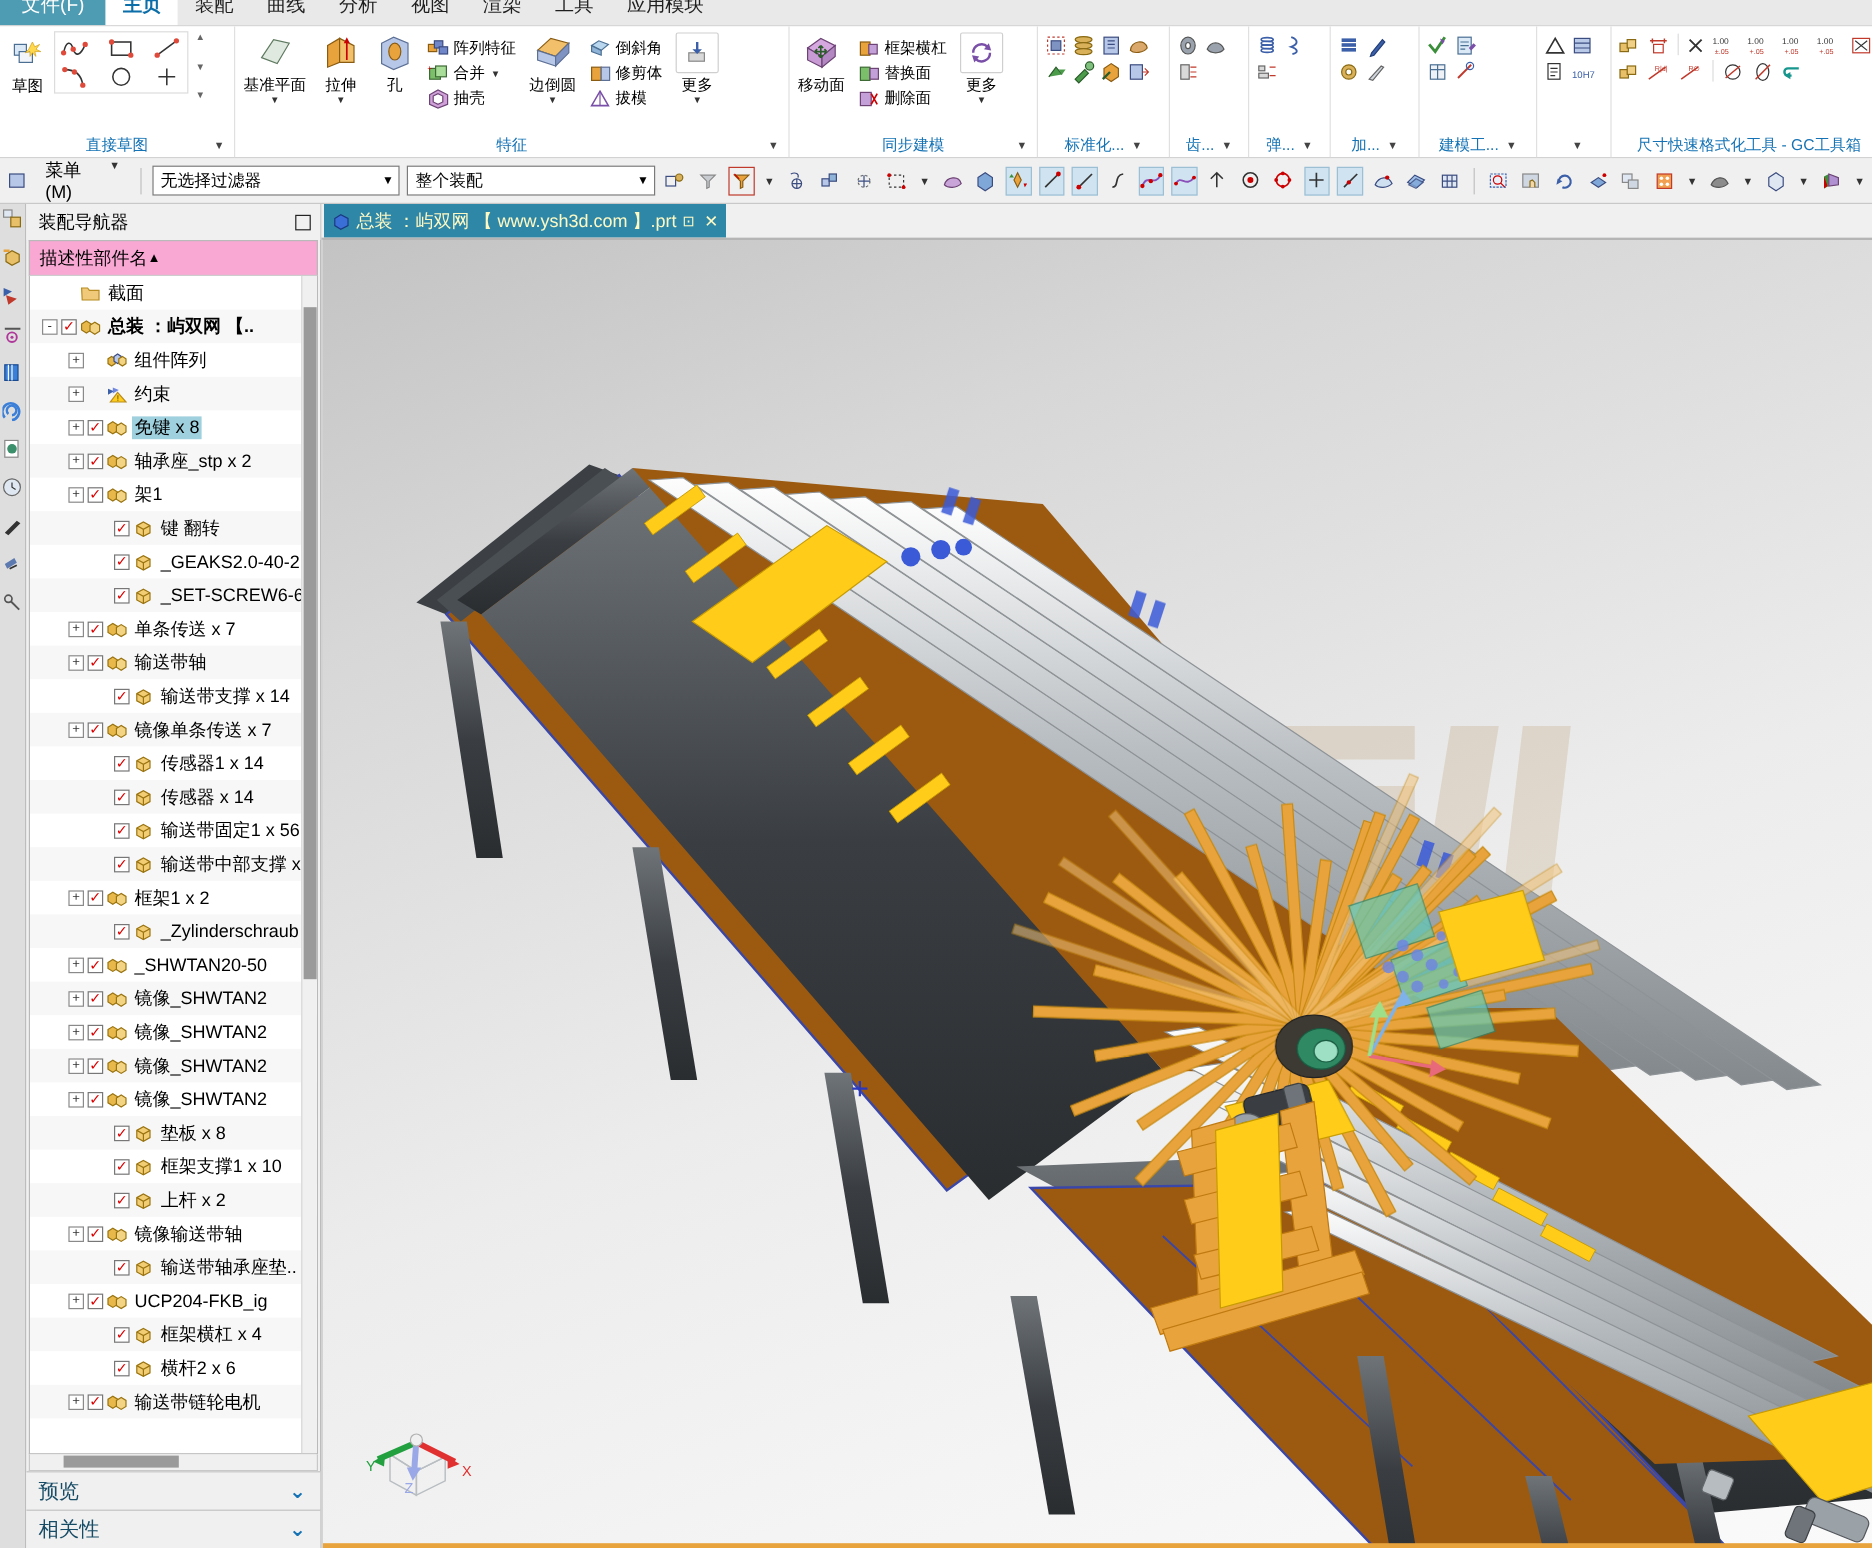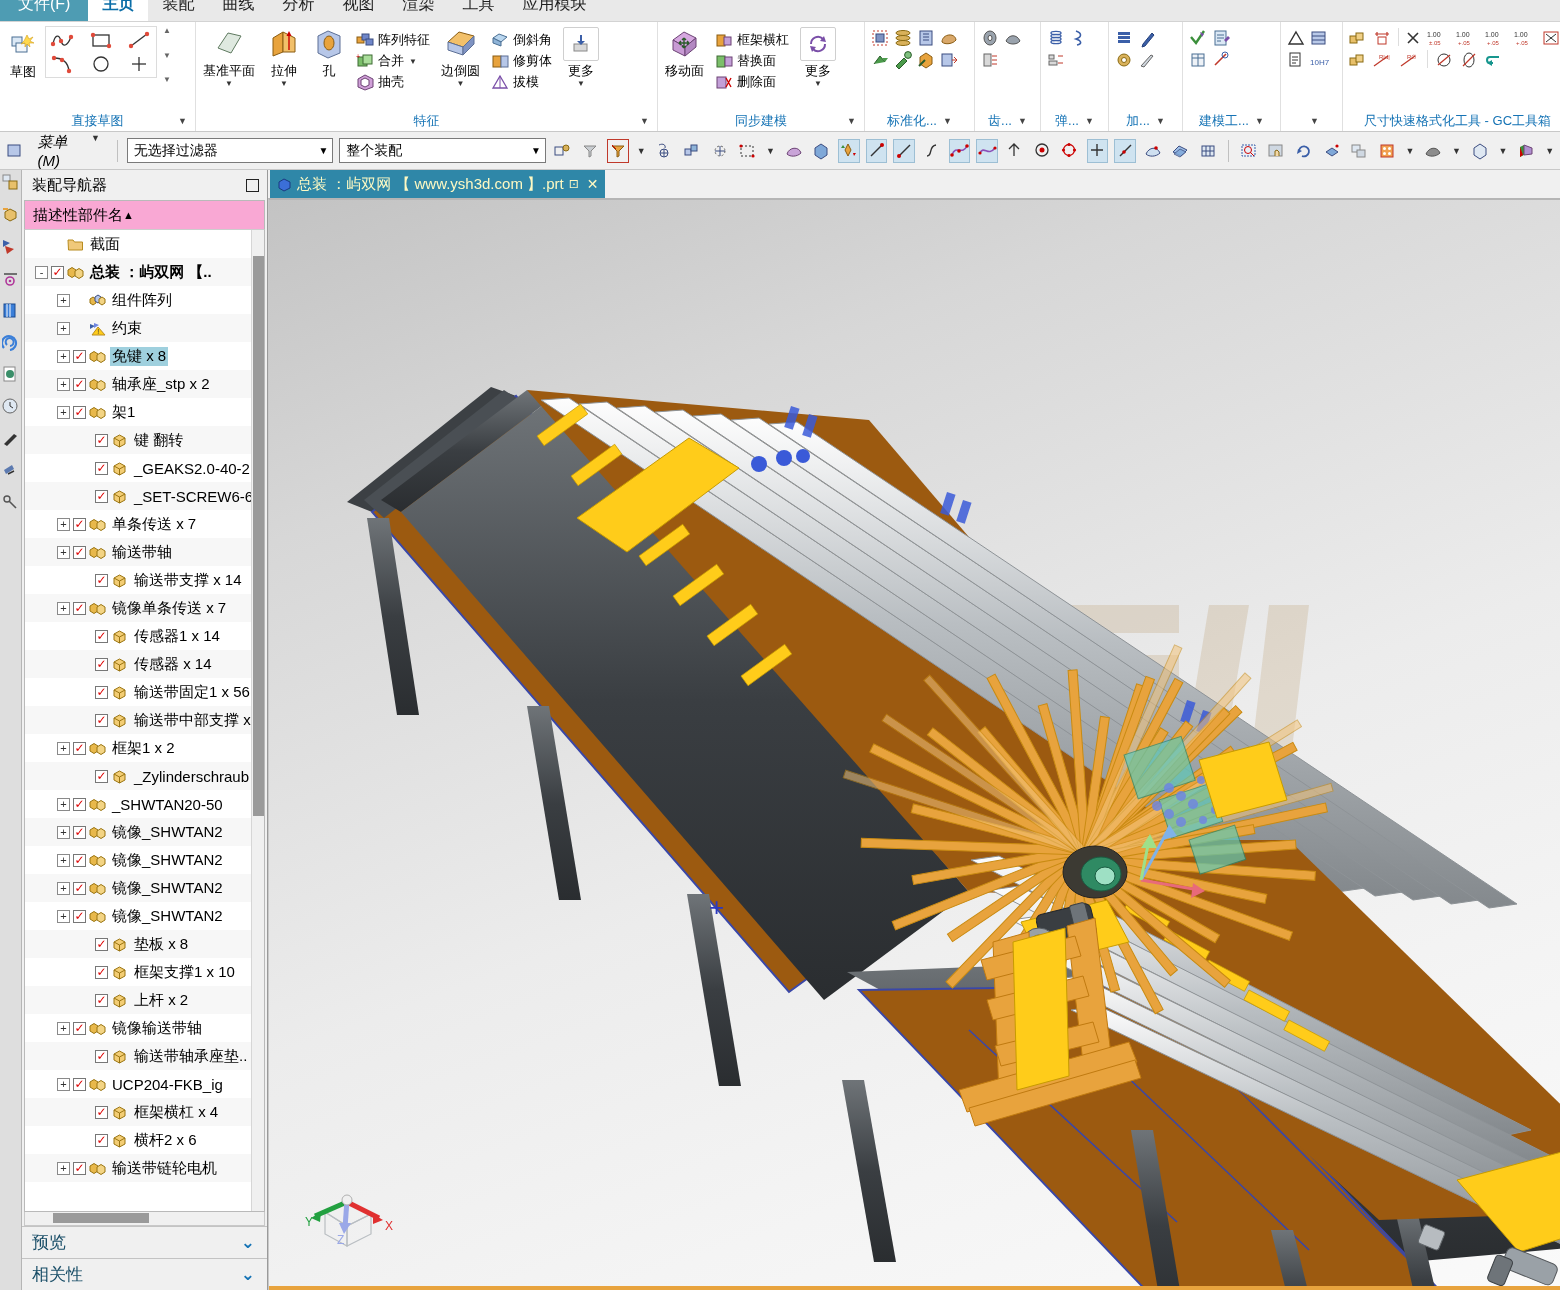--- a/index.html
+++ b/index.html
@@ -61,21 +61,21 @@
   .vtick { display:flex; flex-direction:column; justify-content:space-between; height:58px; font-size:8px; color:#666; padding-left:4px;}
 
   svg { display:block; }
 
   
   .qbar {
     position:absolute; top:132px; left:0; width:1560px; height:38px;
     background:#f0f0f0; border-bottom:1px solid #c8c8c8;
     display:flex; align-items:center; gap:6px; padding:0 4px;
   }
-  .menu-btn { display:flex; align-items:flex-start; gap:0; font-size:15px; padding:2px 6px; cursor:default;font-style:italic; }
+  .menu-btn { display:flex; align-items:flex-start; gap:0; font-size:15px; padding:2px 6px; cursor:default; }
   .combo {
     height:25px; border:1px solid #7a7a7a; background:#fff;
     display:flex; align-items:center; justify-content:space-between;
     padding:0 4px 0 6px; font-size:14px; cursor:default;
   }
   .combo .arrow { font-size:10px; margin-left:10px; }
   .qsep { width:1px; height:22px; background:#c0c0c0; margin:0 3px; }
   .qicon { width:22px; height:24px; display:flex; align-items:center; justify-content:center; cursor:default;}
   .qicon.sel { background:#cfe3f0; border:1px solid #9dbfd4; }
   .qicon.redbox { border:1px solid #c0392b; }

